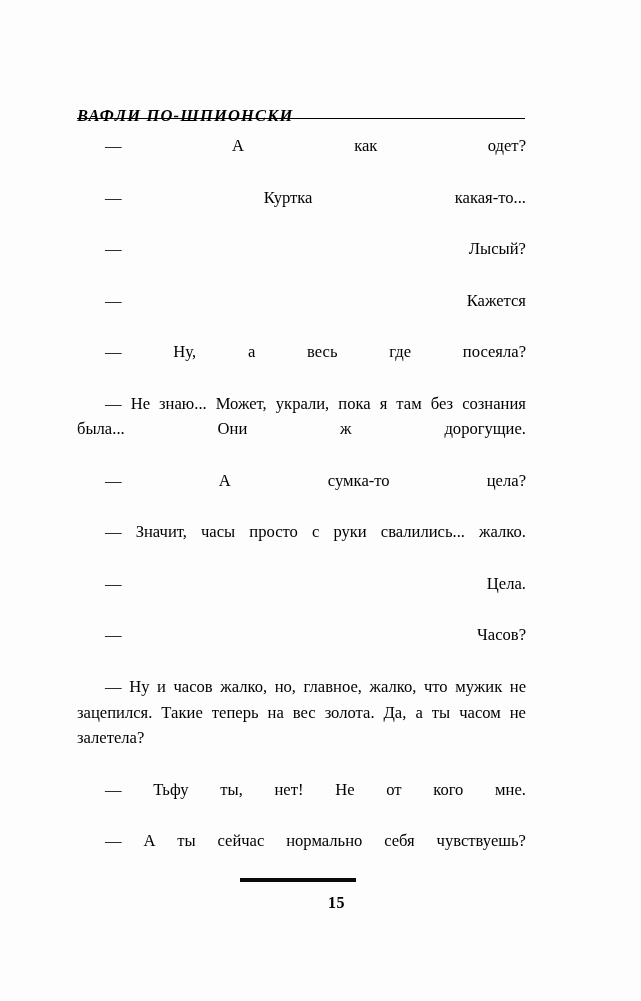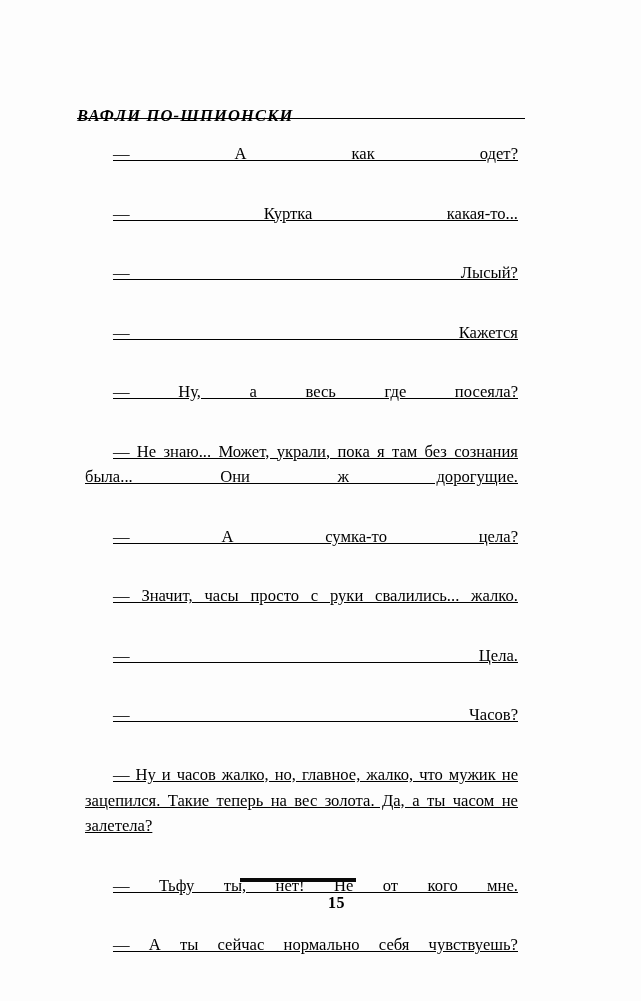--- a/index.html
+++ b/index.html
@@ -57,24 +57,23 @@
     width: 449px;
     font-size: 16.6px;
     line-height: 25.75px;
     text-align: justify;
     text-justify: inter-word;
     hyphens: manual;
     word-spacing: 0.1px;
   }
 
   .para {
-    margin: 8px;
+    margin: 0;
     text-indent: 28px;
     text-align: justify;
-    text-decoration: underline;
   }
   
   .para::after {
     content: "";
     display: inline-block;
     width: 100%;
   }
 
   
   .foot-rule {

